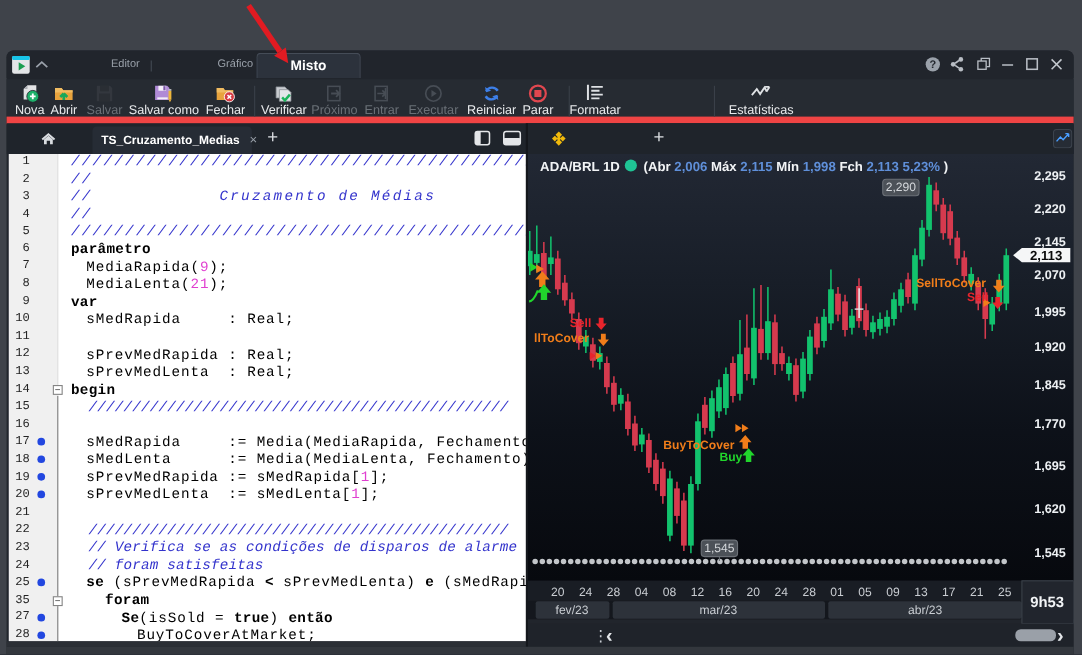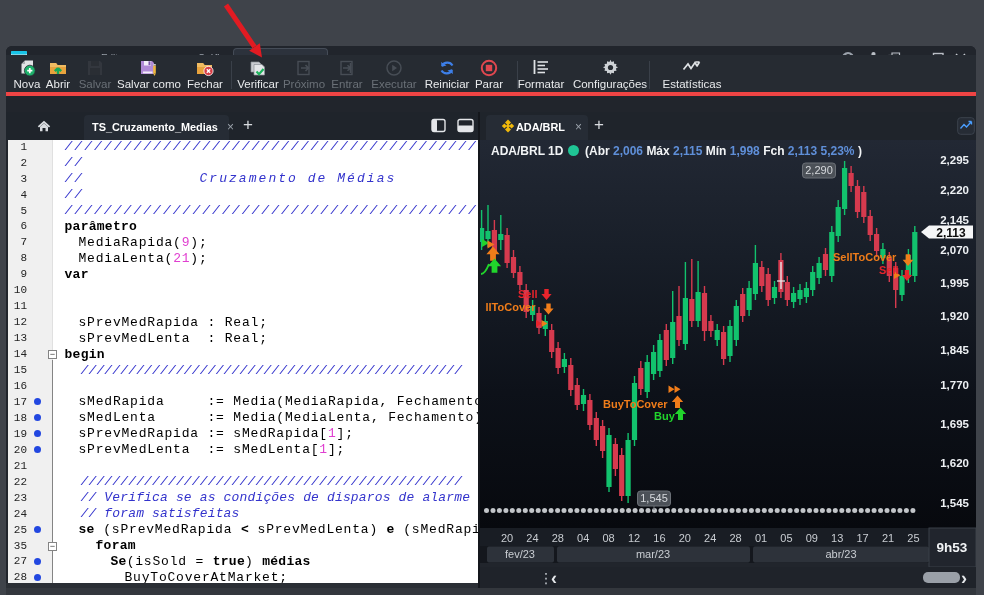--- a/index.html
+++ b/index.html
@@ -6,21 +6,21 @@
 body{font-family:"Liberation Sans",sans-serif;background:#3f434a;position:relative}
 .abs{position:absolute}
 
 #win{position:absolute;left:6px;top:46px;width:970px;height:549px;background:#21252c;border-radius:6px 6px 0 0}
 
 #titlebar{position:absolute;left:0;top:0;width:100%;height:25px;background:#21252c;border-radius:6px 6px 0 0}
 .ttab{position:absolute;top:0;height:25px;line-height:25px;color:#9aa1aa;font-size:10px;text-align:right}
 #mistotab{position:absolute;left:227px;top:2px;width:95px;height:23px;background:#2c323c;border:1px solid #454c57;border-bottom:none;border-radius:4px 4px 0 0;color:#fff;font-weight:bold;font-size:12.5px;text-align:center;line-height:22px}
 .tsep{position:absolute;top:9px;width:1px;height:10px;background:#434a54}
 
-#toolbar{position:absolute;left:0;top:9px;width:100%;height:41px;background:#262b32;border-bottom:4px solid #ef4444}
+#toolbar{position:absolute;left:0;top:26px;width:100%;height:41px;background:#262b32;border-bottom:7px solid #ef4444}
 .titem{position:absolute;top:4px;text-align:center;color:#e8eaec;font-size:11.5px}
 .titem .ic{height:18px;margin-bottom:1px}
 .titem.dis{color:#6a7077}
 .tbsep{position:absolute;top:6px;width:1px;height:28px;background:#3a4049}
 
 #tabrow{position:absolute;left:0;top:66px;width:100%;height:28px;background:#1f242b}
 .ftab{position:absolute;top:3px;height:25px;background:#262c35;border-radius:4px 4px 0 0;color:#fff;font-weight:bold;font-size:10.9px;line-height:25px}
 
 #editor{position:absolute;left:2px;top:94px;width:472px;height:443px;background:#fff;overflow:hidden}
 #gutter{position:absolute;left:0;top:0;width:45px;height:100%;background:#f0f0f0;border-right:1px solid #e0e0e0}
@@ -145,24 +145,20 @@
 <div class="tbsep" style="left:511px"></div>
 <div class="titem" style="left:499px;width:72px"><div class="ic"><svg width="18" height="16" viewBox="0 0 18 16">
             <path d="M2.5 1 V15" stroke="#dfe2e5" stroke-width="1.8"></path>
             <g stroke="#dfe2e5" stroke-width="1.6">
               <line x1="5.5" y1="3" x2="16" y2="3"></line>
               <line x1="5.5" y1="6.5" x2="13" y2="6.5"></line>
               <line x1="5.5" y1="10" x2="16" y2="10"></line>
               <line x1="5.5" y1="13.5" x2="13" y2="13.5"></line>
             </g>
           </svg></div>Formatar</div>
-<div class="titem" style="left:554px;width:100px"><div class="ic"><svg width="17" height="17" viewBox="0 0 17 17">
-            <path d="M8.5 0.8 l1.1 2.1 2.3-0.6 0.2 2.4 2.4 0.2 -0.6 2.3 2.1 1.1 -2.1 1.1 0.6 2.3 -2.4 0.2 -0.2 2.4 -2.3-0.6 -1.1 2.1 -1.1-2.1 -2.3 0.6 -0.2-2.4 -2.4-0.2 0.6-2.3 -2.1-1.1 2.1-1.1 -0.6-2.3 2.4-0.2 0.2-2.4 2.3 0.6 Z" fill="#ced2d6"></path>
-            <circle cx="8.5" cy="8.5" r="2.6" fill="#262b32"></circle>
-          </svg></div>Configurações</div>
 <div class="tbsep" style="left:643px"></div>
 <div class="titem" style="left:641px;width:90px"><div class="ic"><svg width="20" height="14" viewBox="0 0 20 14">
             <path d="M1.5 10.5 L6 5 L9 9.5 L13 3.5 L15 7" stroke="#dfe2e5" stroke-width="1.7" fill="none"></path>
             <path d="M13.5 3 h4 M17.5 3 l-2.8 4.5" stroke="#dfe2e5" stroke-width="1.7" fill="none"></path>
           </svg></div>Estatísticas</div>
     </div>
 
   <div id="tabrow">
     <svg class="abs" style="left:30px;top:6px" width="16" height="16" viewBox="0 0 16 16">
       <path d="M1.8 8.2 L8 2.8 L14.2 8.2 L13 9.6 L8 5.2 L3 9.6 Z" fill="#d9dce0"></path>
@@ -192,20 +188,21 @@
 <div class="codeline" style="top:63.0px;padding-left:0px"><span class="cmt">//////////////////////////////////////////////</span></div>
 <div class="ln" style="top:80.4px">6</div>
 <div class="codeline" style="top:78.9px;padding-left:0px"><span class="kw">parâmetro</span></div>
 <div class="ln" style="top:96.4px">7</div>
 <div class="codeline" style="top:94.9px;padding-left:14px">MediaRapida(<span class="num">9</span>);</div>
 <div class="ln" style="top:112.3px">8</div>
 <div class="codeline" style="top:110.8px;padding-left:14px">MediaLenta(<span class="num">21</span>);</div>
 <div class="ln" style="top:128.3px">9</div>
 <div class="codeline" style="top:126.8px;padding-left:0px"><span class="kw">var</span></div>
 <div class="ln" style="top:144.2px">10</div>
+<div class="codeline" style="top:142.8px;padding-left:14px">sMedRapida&nbsp;&nbsp;&nbsp;&nbsp;&nbsp;: Real;</div>
 <div class="ln" style="top:160.2px">11</div>
 <div class="ln" style="top:176.1px">12</div>
 <div class="codeline" style="top:174.6px;padding-left:14px">sPrevMedRapida&nbsp;: Real;</div>
 <div class="ln" style="top:192.1px">13</div>
 <div class="codeline" style="top:190.6px;padding-left:14px">sPrevMedLenta&nbsp;&nbsp;: Real;</div>
 <div class="ln" style="top:208.0px">14</div>
 <div class="codeline" style="top:206.5px;padding-left:0px"><span class="kw">begin</span></div>
 <div class="ln" style="top:224.0px">15</div>
 <div class="codeline" style="top:222.5px;padding-left:16px"><span class="cmt2">////////////////////////////////////////////////</span></div>
 <div class="ln" style="top:239.9px">16</div>
@@ -228,32 +225,31 @@
 <div class="codeline" style="top:350.1px;padding-left:16px"><span class="cmt2">// Verifica se as condições de disparos de alarme</span></div>
 <div class="ln" style="top:367.5px">24</div>
 <div class="codeline" style="top:366.0px;padding-left:16px"><span class="cmt2">// foram satisfeitas</span></div>
 <div class="ln" style="top:383.5px">25</div>
 <div class="bp" style="top:386.0px"></div>
 <div class="codeline" style="top:382.0px;padding-left:14px"><span class="kw">se</span> (sPrevMedRapida <span class="kw">&lt;</span> sPrevMedLenta) <span class="kw">e</span> (sMedRapida</div>
 <div class="ln" style="top:399.5px">35</div>
 <div class="codeline" style="top:398.0px;padding-left:31px"><span class="kw">foram</span></div>
 <div class="ln" style="top:415.4px">27</div>
 <div class="bp" style="top:417.9px"></div>
-<div class="codeline" style="top:413.9px;padding-left:46px"><span class="kw">Se</span>(isSold = <span class="kw">true</span>) <span class="kw">médias</span></div>
+<div class="codeline" style="top:413.9px;padding-left:46px"><span class="kw">Se</span>(isSold = <span class="kw">true</span>) <span class="kw">então</span></div>
 <div class="ln" style="top:431.3px">28</div>
 <div class="bp" style="top:433.8px"></div>
 <div class="codeline" style="top:429.8px;padding-left:60px">BuyToCoverAtMarket;</div>
 <div class="foldline" style="left:44px;top:219.5px;height:223.5px"></div>
 <div class="foldbox" style="left:40px;top:210.0px">−</div>
 <div class="foldbox" style="left:40px;top:401.5px">−</div>
     </div>
   <div id="divider"></div>
 
   <div id="rtabrow">
-    <div class="ftab" style="left:6px;width:102px;padding-left:30px">ADA/BRL<span style="color:#9aa1aa;font-weight:normal;margin-left:10px;font-size:12px">×</span></div>
     <svg class="abs" style="left:21px;top:7px" width="14" height="14" viewBox="0 0 14 14">
       <g fill="#f0b90b">
         <path d="M7 0.6 L10 3.6 L7 6.6 L4 3.6 Z"></path>
         <path d="M3.4 4.4 L6 7 L3.4 9.6 L0.8 7 Z"></path>
         <path d="M10.6 4.4 L13.2 7 L10.6 9.6 L8 7 Z"></path>
         <path d="M7 4.8 L9.2 7 L7 9.2 L4.8 7 Z"></path>
         <path d="M7 7.4 L10 10.4 L7 13.4 L4 10.4 Z"></path>
       </g>
     </svg>
     <div class="abs" style="left:114px;top:3px;color:#d9dce0;font-size:17px">+</div>

